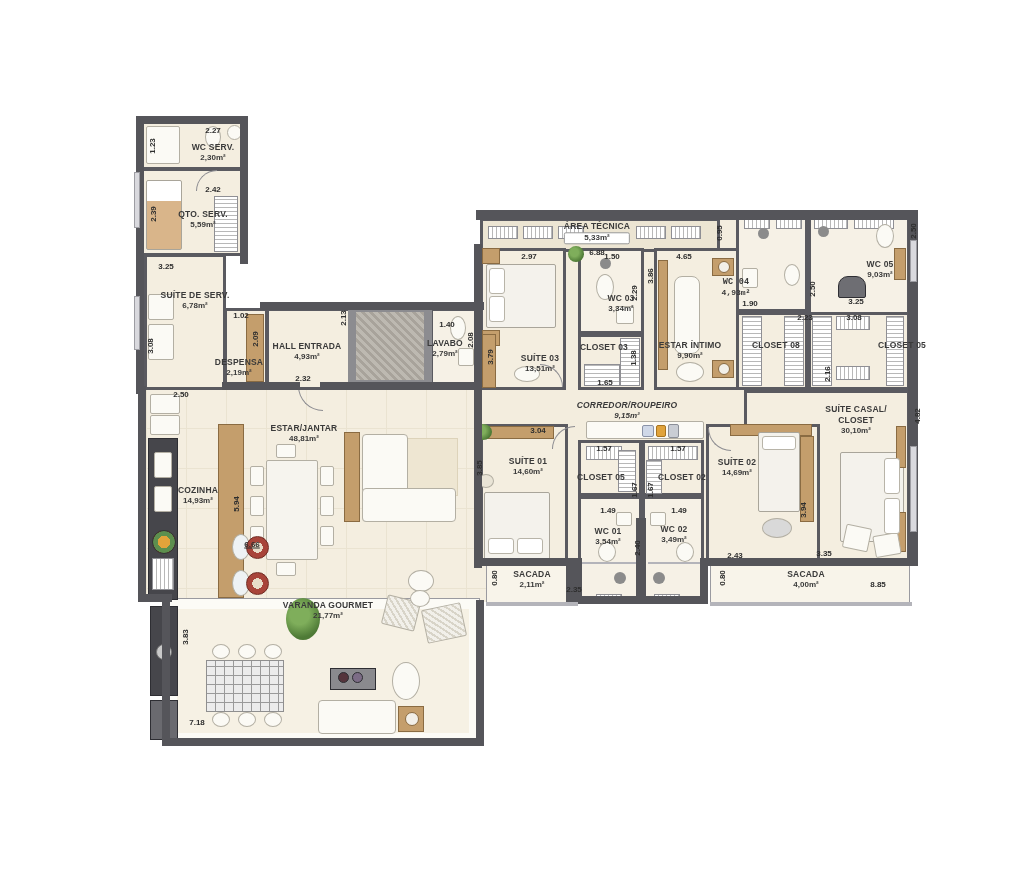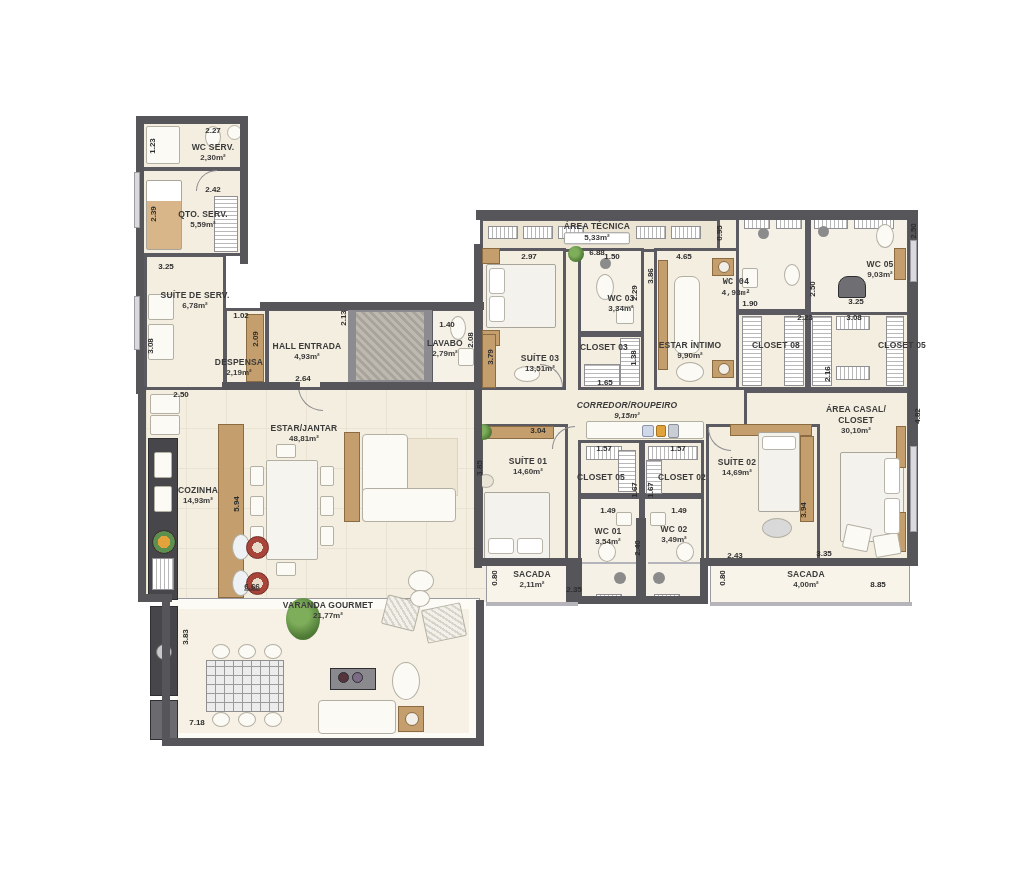--- a/index.html
+++ b/index.html
@@ -347,21 +347,21 @@
     </div>
   <div class="lbl" style="left:674px;top:535px;">
       <span class="nm">WC 02</span>
       <span class="ar">3,49m²</span>
     </div>
   <div class="lbl" style="left:737px;top:468px;">
       <span class="nm">SUÍTE 02</span>
       <span class="ar">14,69m²</span>
     </div>
   <div class="lbl" style="left:856px;top:420px;">
-      <span class="nm">ÁREA CASAL/</span>
+      <span class="nm">SUÍTE CASAL/</span>
       <span class="nm">CLOSET</span>
       <span class="ar">30,10m²</span>
     </div>
   <div class="lbl" style="left:532px;top:580px;">
       <span class="nm">SACADA</span>
       <span class="ar">2,11m²</span>
     </div>
   <div class="lbl" style="left:806px;top:580px;">
       <span class="nm">SACADA</span>
       <span class="ar">4,00m²</span>
@@ -380,21 +380,21 @@
     </div>
 
   <span class="dim" style="left:213px;top:130px;">2.27</span>
   <span class="dim v" style="left:152px;top:146px;">1.23</span>
   <span class="dim" style="left:213px;top:189px;">2.42</span>
   <span class="dim v" style="left:153px;top:214px;">2.39</span>
   <span class="dim" style="left:166px;top:266px;">3.25</span>
   <span class="dim v" style="left:150px;top:346px;">3.08</span>
   <span class="dim" style="left:241px;top:315px;">1.02</span>
   <span class="dim v" style="left:255px;top:339px;">2.09</span>
-  <span class="dim" style="left:303px;top:378px;">2.64</span>
+  <span class="dim" style="left:303px;top:378px;">2.32</span>
   <span class="dim" style="left:181px;top:394px;">2.50</span>
   <span class="dim v" style="left:343px;top:318px;">2.13</span>
   <span class="dim" style="left:447px;top:324px;">1.40</span>
   <span class="dim v" style="left:470px;top:340px;">2.08</span>
   <span class="dim v" style="left:490px;top:357px;">3.79</span>
   <span class="dim" style="left:597px;top:252px;">6.88</span>
   <span class="dim" style="left:529px;top:256px;">2.97</span>
   <span class="dim" style="left:612px;top:256px;">1.50</span>
   <span class="dim" style="left:684px;top:256px;">4.65</span>
   <span class="dim v" style="left:719px;top:233px;">0.95</span>
@@ -420,17 +420,17 @@
   <span class="dim" style="left:679px;top:510px;">1.49</span>
   <span class="dim v" style="left:637px;top:548px;">2.40</span>
   <span class="dim v" style="left:494px;top:578px;">0.80</span>
   <span class="dim" style="left:574px;top:589px;">2.35</span>
   <span class="dim" style="left:735px;top:555px;">2.43</span>
   <span class="dim" style="left:824px;top:553px;">3.35</span>
   <span class="dim v" style="left:722px;top:578px;">0.80</span>
   <span class="dim" style="left:878px;top:584px;">8.85</span>
   <span class="dim v" style="left:803px;top:510px;">3.94</span>
   <span class="dim v" style="left:236px;top:504px;">5.94</span>
-  <span class="dim" style="left:252px;top:586px;text-decoration:underline;">6.66</span>
+  <span class="dim" style="left:252px;top:544px;text-decoration:underline;">6.66</span>
   <span class="dim v" style="left:185px;top:637px;">3.83</span>
   <span class="dim" style="left:197px;top:722px;">7.18</span>
 
 </div>
 
 </body></html>

